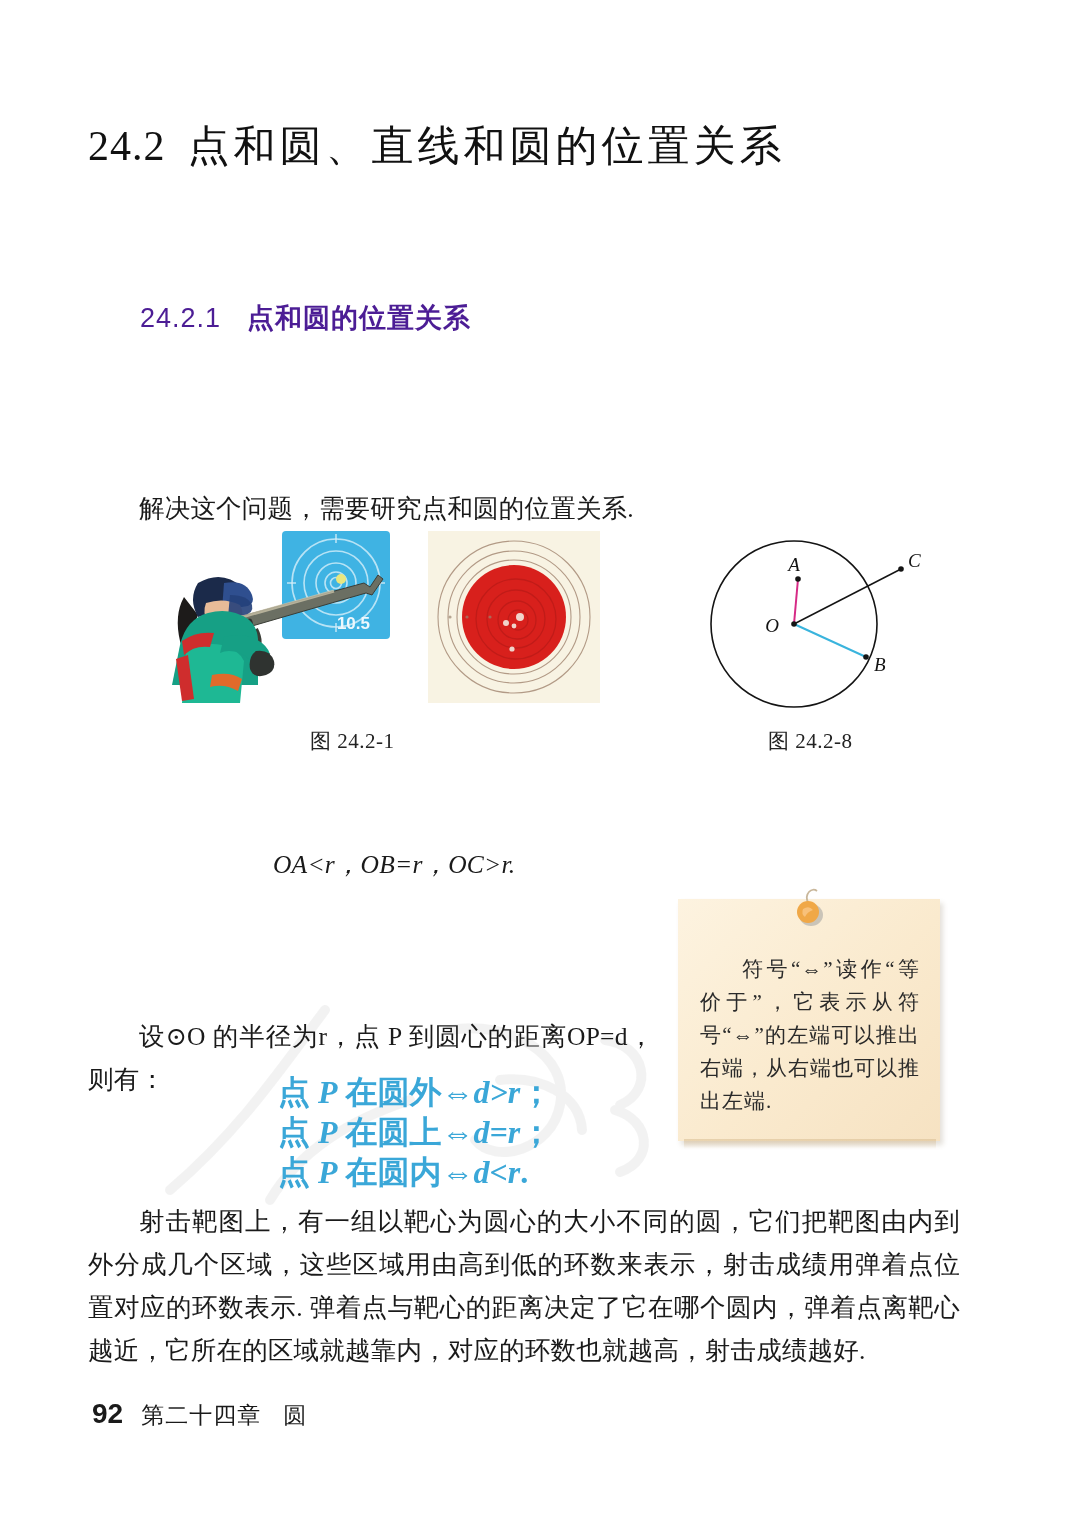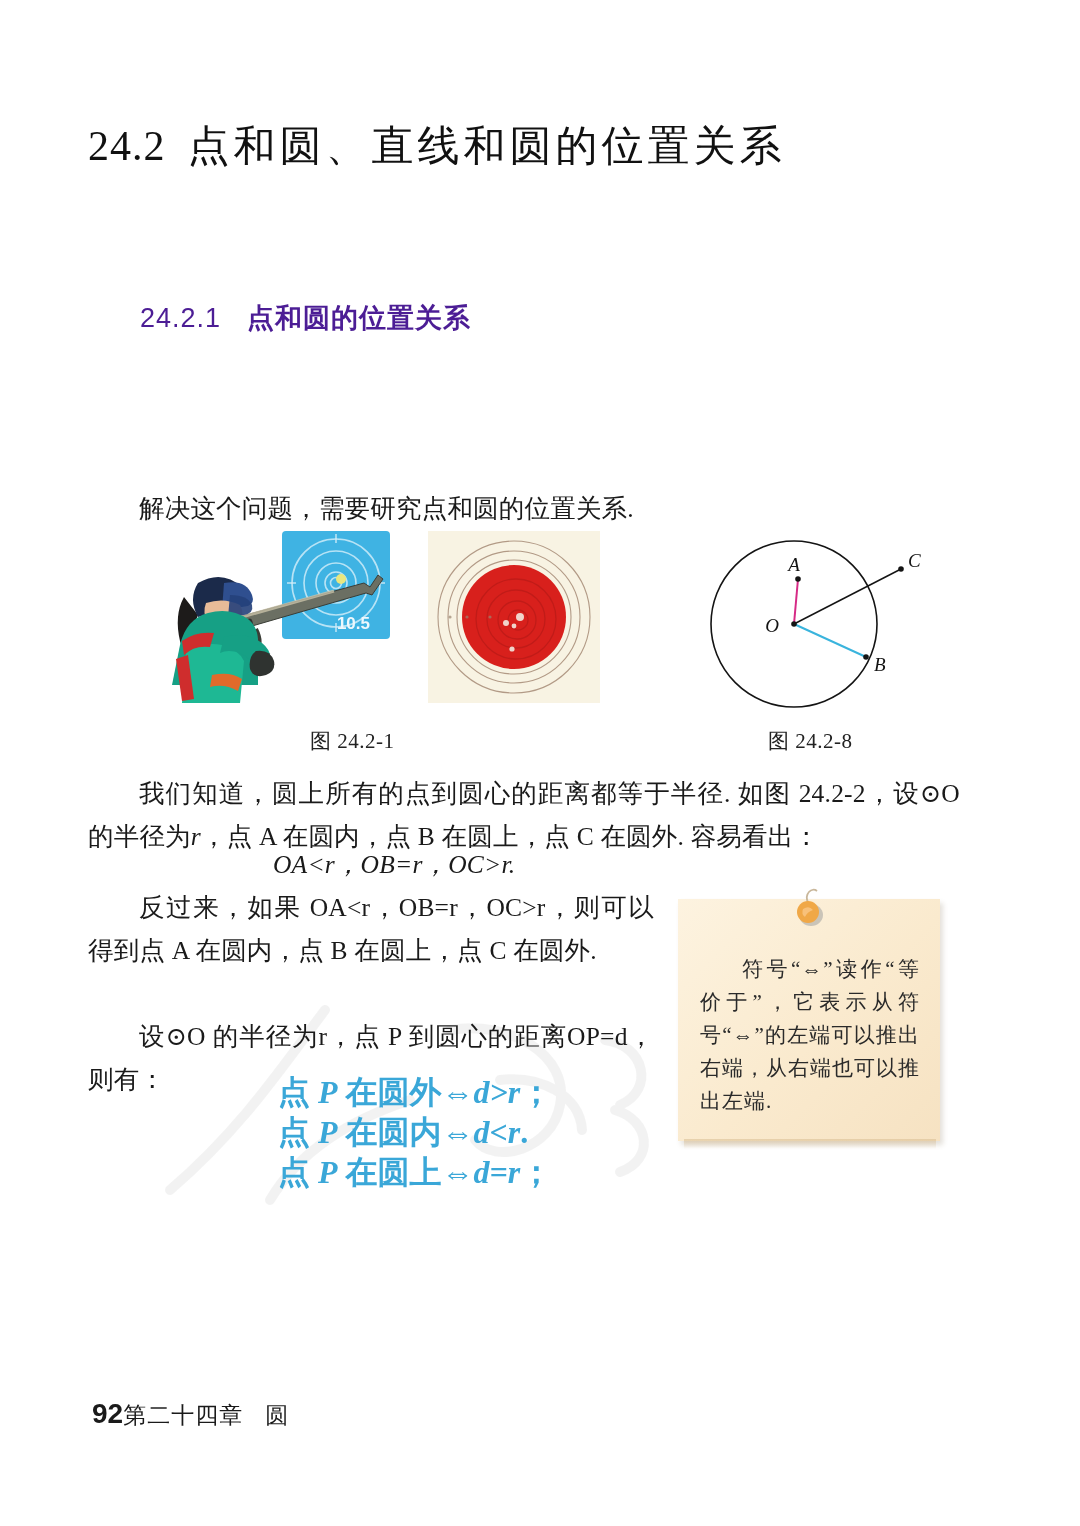--- a/index.html
+++ b/index.html
@@ -215,21 +215,21 @@
   .footer {
     position: absolute;
     left: 92px;
     top: 1398px;
     font-family: "Liberation Sans", "DejaVu Sans", sans-serif;
     font-size: 23px;
     color: #1a1a1a;
     white-space: nowrap;
   }
   .footer .pg { font-weight: bold; font-size: 28px; }
-  .footer .ch { letter-spacing: 1px; }
+  .footer .ch { margin-left: 18px; letter-spacing: 1px; }
   .footer .chap-word { margin-left: 22px; }
 </style>
 </head>
 <body>
 
 <div class="page">
 
   <div class="watermark">
     <svg viewBox="0 0 520 210" xmlns="http://www.w3.org/2000/svg">
       <g fill="none" stroke="#8a8a8a" stroke-width="10" stroke-linecap="round">
@@ -363,56 +363,53 @@
         <text x="98" y="42" font-family="Liberation Serif, serif" font-size="19" font-style="italic" fill="#141414" text-anchor="middle">A</text>
         <text x="178" y="142" font-family="Liberation Serif, serif" font-size="19" font-style="italic" fill="#141414">B</text>
         <text x="212" y="38" font-family="Liberation Serif, serif" font-size="19" font-style="italic" fill="#141414">C</text>
       </svg>
     </div>
   </div>
 
   <span class="fig-caption" id="caption-1">图 24.2-1</span>
   <span class="fig-caption" id="caption-2">图 24.2-8</span>
 
-  <p class="body-text indent" id="para-know">
-    <span>我们知道，圆上所有的点到圆心的距离都等于半径. 如图 24.2-2，设⊙O 的半径为</span><span class="mi">r</span><span>，点 A 在圆内，点 B 在圆上，点 C 在圆外. 容易看出：</span>
-  </p>
 
   <p class="body-text" id="formula-1">
     <span class="mi">OA&lt;r，OB=r，OC&gt;r.</span>
   </p>
 
-  <p class="body-text indent" id="para-reverse">
-    <span>反过来，如果 OA&lt;r，OB=r，OC&gt;r，则可以得到点 A 在圆内，点 B 在圆上，点 C 在圆外.</span>
-  </p>
 
   <p class="body-text indent" id="para-setp">
     <span>设⊙O 的半径为r，点 P 到圆心的距离OP=d，则有：</span>
   </p>
 
   <div class="blue-formulas">
     <div>
       <span>点 </span><span class="bi">P</span><span> 在圆外</span><span class="op">⇔</span><span class="bi">d&gt;r</span><span>；</span>
     </div>
     <div>
+      <span>点 </span><span class="bi">P</span><span> 在圆上</span><span class="op">⇔</span><span class="bi">d=r</span><span>；</span>
+    </div>
+    <div>
       <span>点 </span><span class="bi">P</span><span> 在圆内</span><span class="op">⇔</span><span class="bi">d&lt;r</span><span>.</span>
-    </div>
-    <div>
-      <span>点 </span><span class="bi">P</span><span> 在圆上</span><span class="op">⇔</span><span class="bi">d=r</span><span>；</span>
     </div>
   </div>
 
   <aside class="sticky">
     <svg class="sticky-pin" viewBox="0 0 46 44" xmlns="http://www.w3.org/2000/svg">
       <path d="M22 18 C 18 8, 26 2, 31 6" fill="none" stroke="#c9b79b" stroke-width="1.8"></path>
       <ellipse cx="25" cy="30" rx="12" ry="11" fill="#b9b5ae" opacity="0.75"></ellipse>
       <circle cx="22" cy="27" r="11" fill="#f0a847"></circle>
       <path d="M17 24 q6 -4 10 1 q-6 2 -8 7 q-4 -3 -2 -8 z" fill="#f8c37f" opacity="0.9"></path>
     </svg>
     <p class="sticky-text">符号“⇔”读作“等价于”，它表示从符号“⇔”的左端可以推出右端，从右端也可以推出左端.</p>
   </aside>
 
+  <p class="body-text indent" id="para-final">
+    <span>射击靶图上，有一组以靶心为圆心的大小不同的圆，它们把靶图由内到外分成几个区域，这些区域用由高到低的环数来表示，射击成绩用弹着点位置对应的环数表示. 弹着点与靶心的距离决定了它在哪个圆内，弹着点离靶心越近，它所在的区域就越靠内，对应的环数也就越高，射击成绩越好.</span>
+  </p>
 
   <div class="footer">
     <span class="pg">92</span><span class="ch">第二十四章</span><span class="chap-word">圆</span>
   </div>
 
 </div>
 
 </body></html>

